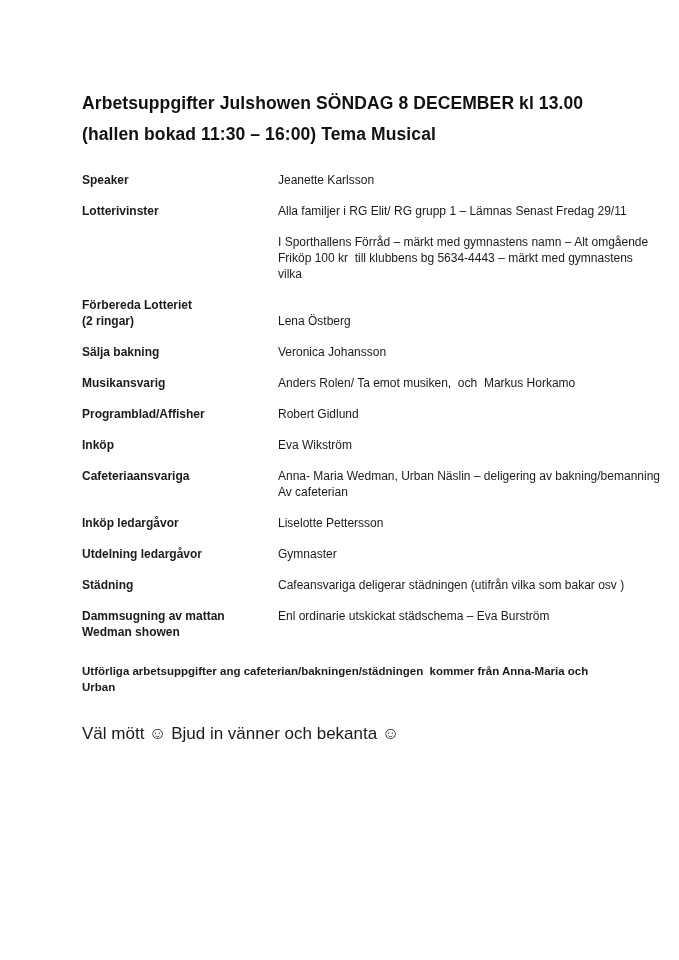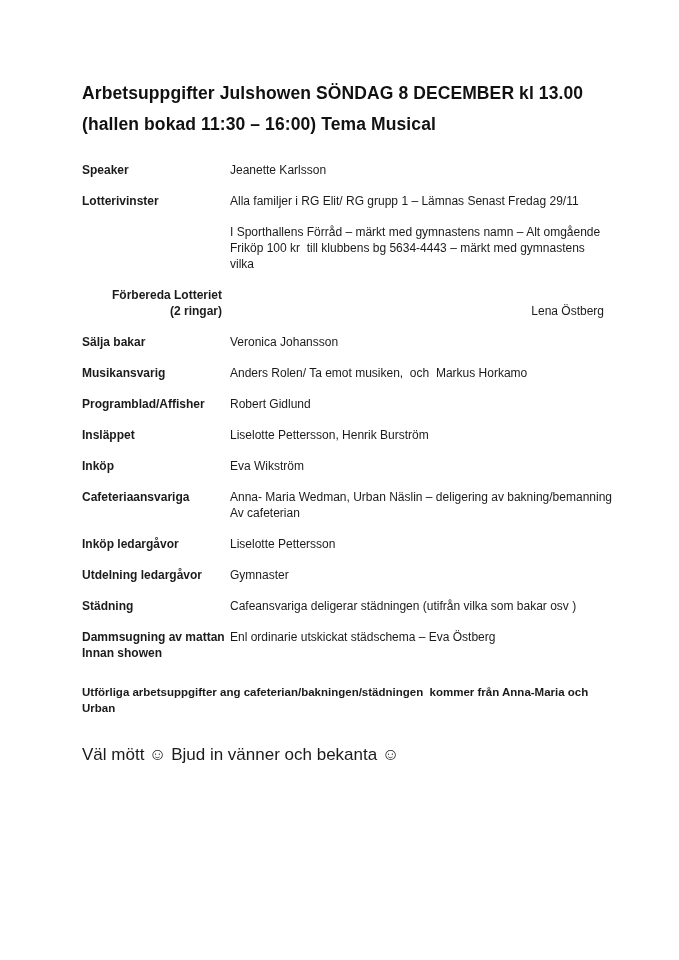--- a/index.html
+++ b/index.html
@@ -14,48 +14,48 @@
     height: 960px;
     background: #ffffff;
     overflow: hidden;
     font-family: "Liberation Sans", "DejaVu Sans", sans-serif;
     color: #1b1b1b;
     -webkit-font-smoothing: antialiased;
   }
   .content {
     position: absolute;
     left: 82px;
-    top: 78px;
+    top: 88px;
     width: 522px;
   }
   .title {
     margin: 0 0 22px 0;
     font-size: 17.5px;
     font-weight: bold;
     line-height: 31px;
     color: #111111;
     letter-spacing: 0.1px;
   }
   .title div { white-space: pre; }
   .rows { }
   .row {
     display: grid;
     grid-template-columns: 148px 1fr;
     align-items: start;
     margin-bottom: 15px;
     font-size: 12px;
     line-height: 16px;
   }
-  .row.valign-bottom { align-items: end; text-align: right; }
+  .row.valign-bottom { align-items: end; }
   .row .label {
     font-weight: bold;
     padding-right: 8px;
   }
   .row .label div, .row .value div { white-space: pre; }
-  .row .value { font-weight: normal; }
+  .row .value { font-weight: normal; margin-left: 48px; }
   .footer-note {
     margin-top: 23px;
     font-size: 11.5px;
     font-weight: bold;
     line-height: 16px;
   }
   .footer-note div { white-space: pre; }
   .closing {
     margin-top: 31px;
     font-size: 17px;
@@ -103,48 +103,40 @@
           <div class="label">
             <div>Förbereda Lotteriet</div>
             <div>(2 ringar)</div>
           </div>
           <div class="value">
             <div>Lena Östberg</div>
           </div>
         </div>
         <div class="row">
           <div class="label">
-            <div>Sälja bakar</div>
+            <div>Sälja bakning</div>
           </div>
           <div class="value">
             <div>Veronica Johansson</div>
           </div>
         </div>
         <div class="row">
           <div class="label">
             <div>Musikansvarig</div>
           </div>
           <div class="value">
             <div>Anders Rolen/ Ta emot musiken,  och  Markus Horkamo</div>
           </div>
         </div>
         <div class="row">
           <div class="label">
             <div>Programblad/Affisher</div>
           </div>
           <div class="value">
             <div>Robert Gidlund</div>
-          </div>
-        </div>
-        <div class="row">
-          <div class="label">
-            <div>Insläppet</div>
-          </div>
-          <div class="value">
-            <div>Liselotte Pettersson, Henrik Burström</div>
           </div>
         </div>
         <div class="row">
           <div class="label">
             <div>Inköp</div>
           </div>
           <div class="value">
             <div>Eva Wikström</div>
           </div>
         </div>
@@ -177,24 +169,24 @@
           <div class="label">
             <div>Städning</div>
           </div>
           <div class="value">
             <div>Cafeansvariga deligerar städningen (utifrån vilka som bakar osv )</div>
           </div>
         </div>
         <div class="row">
           <div class="label">
             <div>Dammsugning av mattan</div>
-            <div>Innan showen</div>
+            <div>Wedman showen</div>
           </div>
           <div class="value">
-            <div>Enl ordinarie utskickat städschema – Eva Östberg</div>
+            <div>Enl ordinarie utskickat städschema – Eva Burström</div>
           </div>
         </div>
       </div>
 
     <div class="footer-note">
       <div>Utförliga arbetsuppgifter ang cafeterian/bakningen/städningen  kommer från Anna-Maria och</div>
       <div>Urban</div>
     </div>
 
     <div class="closing">Väl mött ☺ Bjud in vänner och bekanta ☺</div>

